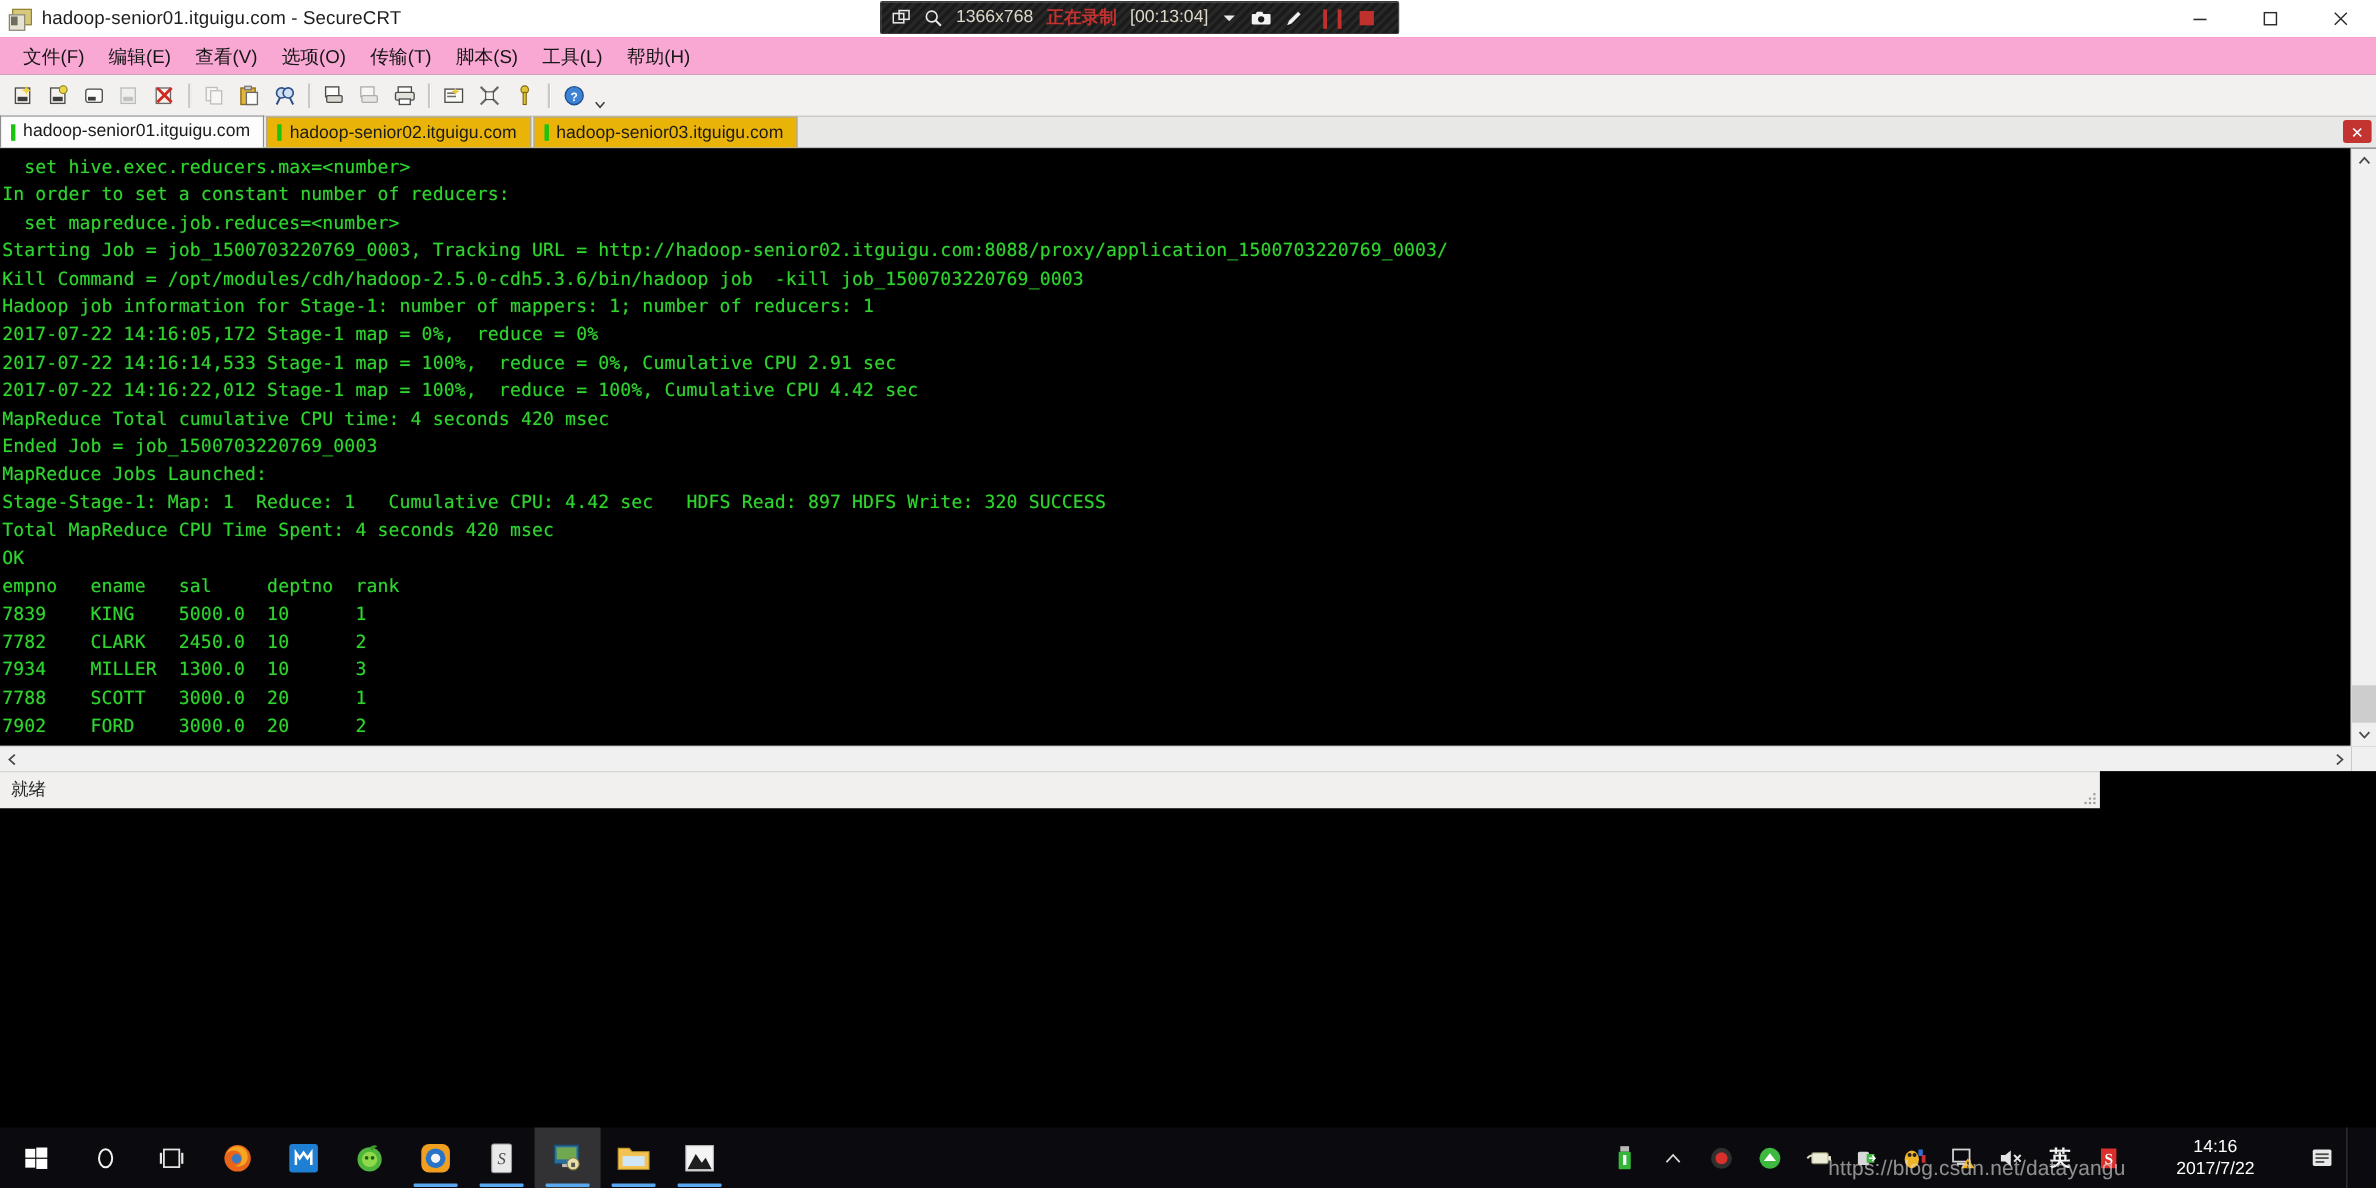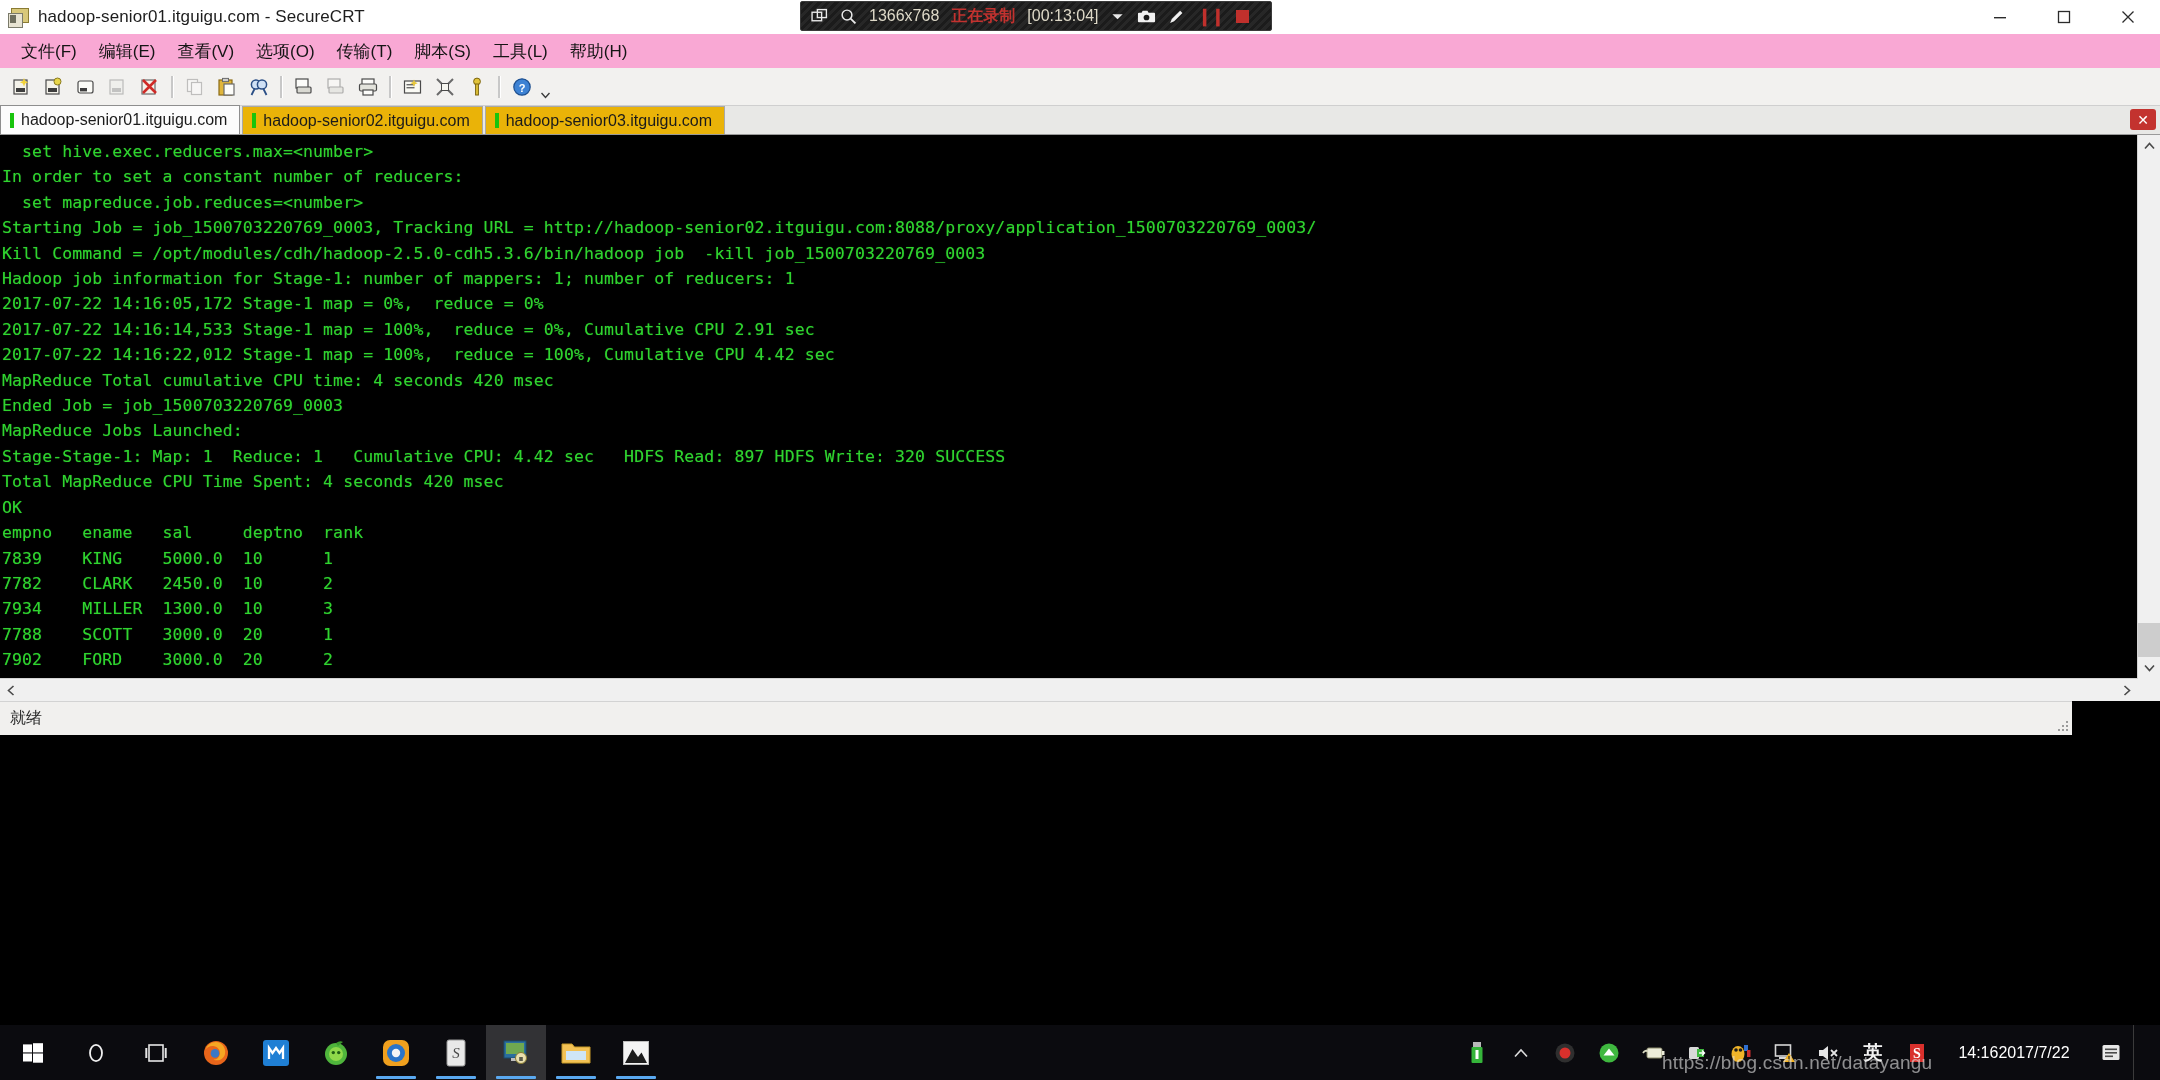--- a/index.html
+++ b/index.html
@@ -105,21 +105,21 @@
   .vsb .arr.dn{position:absolute;bottom:0;left:0;}
   .vsb .thumb{position:absolute;left:0;bottom:22px;width:22px;height:34px;background:#cdcdcd;}
   .hsb{position:absolute;left:0;bottom:0;height:22px;right:22px;background:#f0f0f0;border-top:1px solid #d4d4d4;}
   .hsb .arr{position:absolute;top:0;width:22px;height:22px;display:flex;align-items:center;justify-content:center;color:#5a5a5a;font-size:11px;}
   .hsb .arr.lf{left:0;}
   .hsb .arr.rt{right:0;}
   .corner{position:absolute;right:0;bottom:0;width:22px;height:22px;background:#f0f0f0;}
 
   
   .statusbar{
-    position:absolute;left:0;top:701px;width:2072px;height:34px;
+    position:absolute;left:0;top:701px;width:1909px;height:34px;
     background:#f1f0ee;border-top:1px solid #d3d3d3;
     display:flex;align-items:center;box-sizing:border-box;font-size:16px;color:#2a2a2a;
   }
   .statusbar .left{padding-left:10px;}
   .statusbar .right{position:absolute;right:8px;display:flex;align-items:center;gap:0;}
   .statusbar .right .seg{padding:0 14px;white-space:nowrap;}
   .statusbar .right .seg.dim{color:#9d9d9d;}
   .sb-grip{position:absolute;right:2px;bottom:2px;width:14px;height:14px;}
 
   
@@ -130,21 +130,21 @@
     position:absolute;left:0;top:1025px;width:2160px;height:55px;
     background:#0b0b0f;display:flex;align-items:center;
   }
   .tsk{width:60px;height:55px;display:flex;align-items:center;justify-content:center;position:relative;flex:none;}
   .tsk.start{width:66px;}
   .tsk .run{position:absolute;left:10px;right:10px;bottom:1px;height:3px;background:#5aa9f0;border-radius:1px;}
   .tsk.sel{background:rgba(255,255,255,.16);}
   .tray{position:absolute;right:0;top:0;height:55px;display:flex;align-items:center;gap:0;}
   .tray .ti{width:44px;height:55px;display:flex;align-items:center;justify-content:center;color:#e2e2e2;font-size:16px;flex:none;}
   .clock{
-    width:150px;height:55px;display:flex;flex-direction:row;align-items:center;justify-content:center;
+    width:150px;height:55px;display:flex;flex-direction:column;align-items:center;justify-content:center;
     color:#fff;font-size:16px;line-height:20px;flex:none;
   }
   .showdesk{width:26px;height:55px;border-left:1px solid #3b3b3b;flex:none;}
 
   .watermark{
     position:absolute;left:1662px;top:1052px;color:rgba(225,225,225,.62);
     font-size:19px;white-space:nowrap;letter-spacing:.2px;pointer-events:none;
   }
 </style>
 </head>

